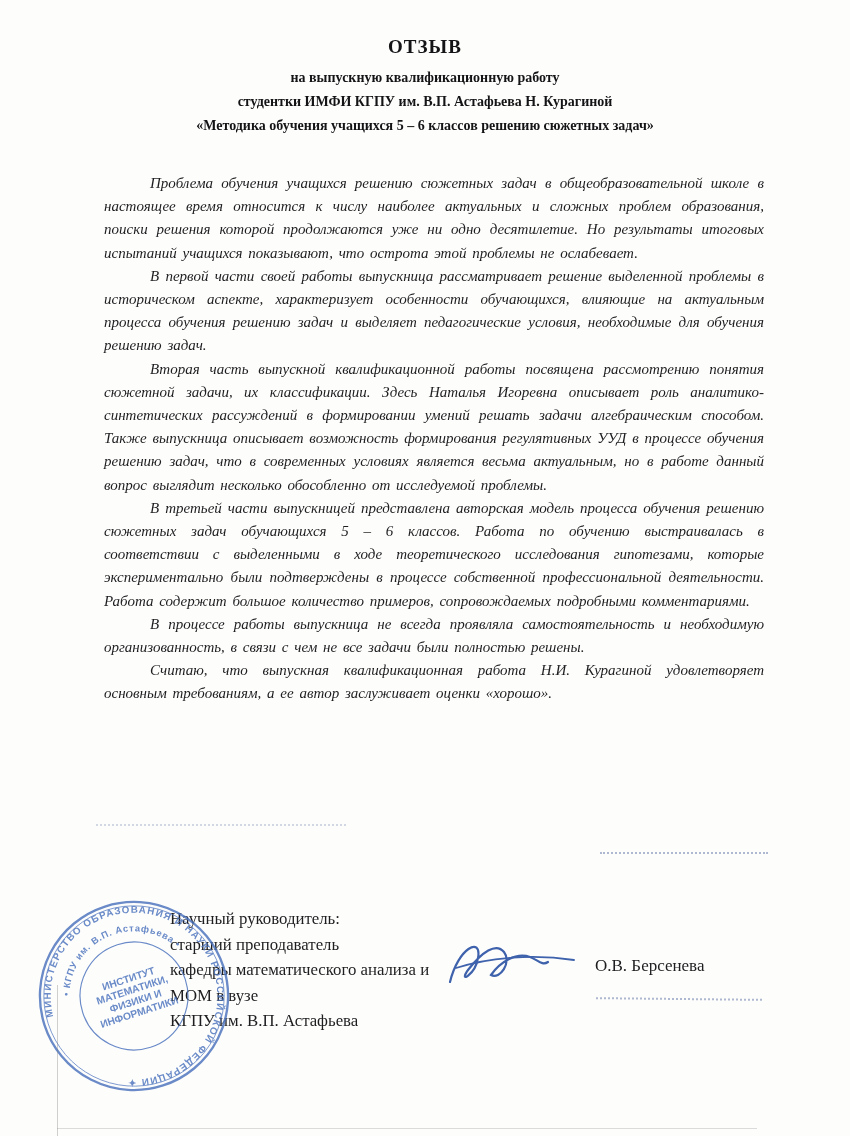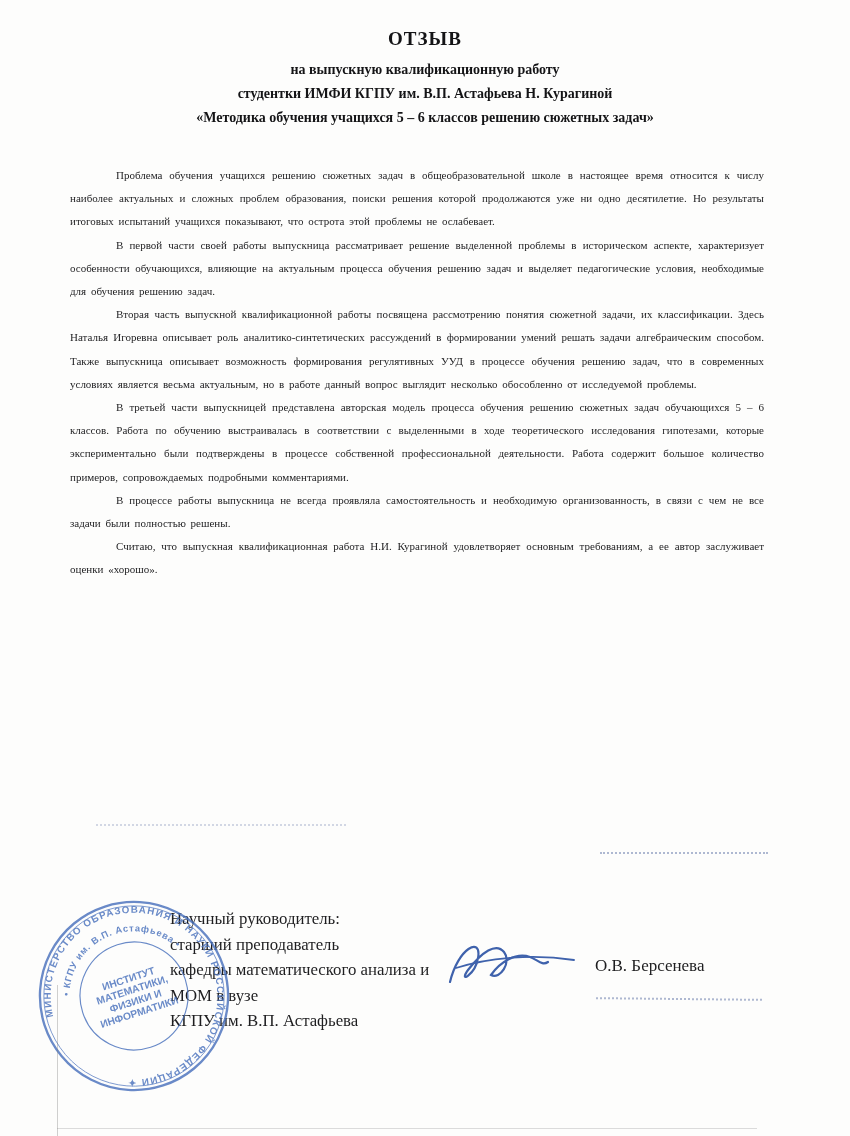--- a/index.html
+++ b/index.html
@@ -9,42 +9,43 @@
     width: 850px;
     height: 1136px;
     margin: 0 auto;
     background: #fdfdfc;
     color: #1e1e20;
     font-family: "Liberation Serif", serif;
     overflow: hidden;
   }
   
   .doc-header {
-    padding-top: 28px;
+    padding-top: 36px;
     text-align: center;
     font-weight: bold;
     color: #141416;
   }
   .doc-title {
     font-size: 19px;
     letter-spacing: 1px;
     margin-bottom: 8px;
     font-weight: bold;
   }
   .doc-sub {
     font-size: 14px;
     line-height: 24px;
   }
   
   .doc-body {
-    margin: 34px 86px 0 70px;
-    font-size: 11px;
+    margin: 34px 86px 0 104px;
+    font-size: 15px;
     line-height: 23.2px;
     text-align: justify;
     word-spacing: 2px;
+    font-style: italic;
   }
   .doc-body p {
     text-indent: 46px;
     margin: 0;
   }
   
   .signature-area {
     position: absolute;
     left: 0;
     top: 898px;

